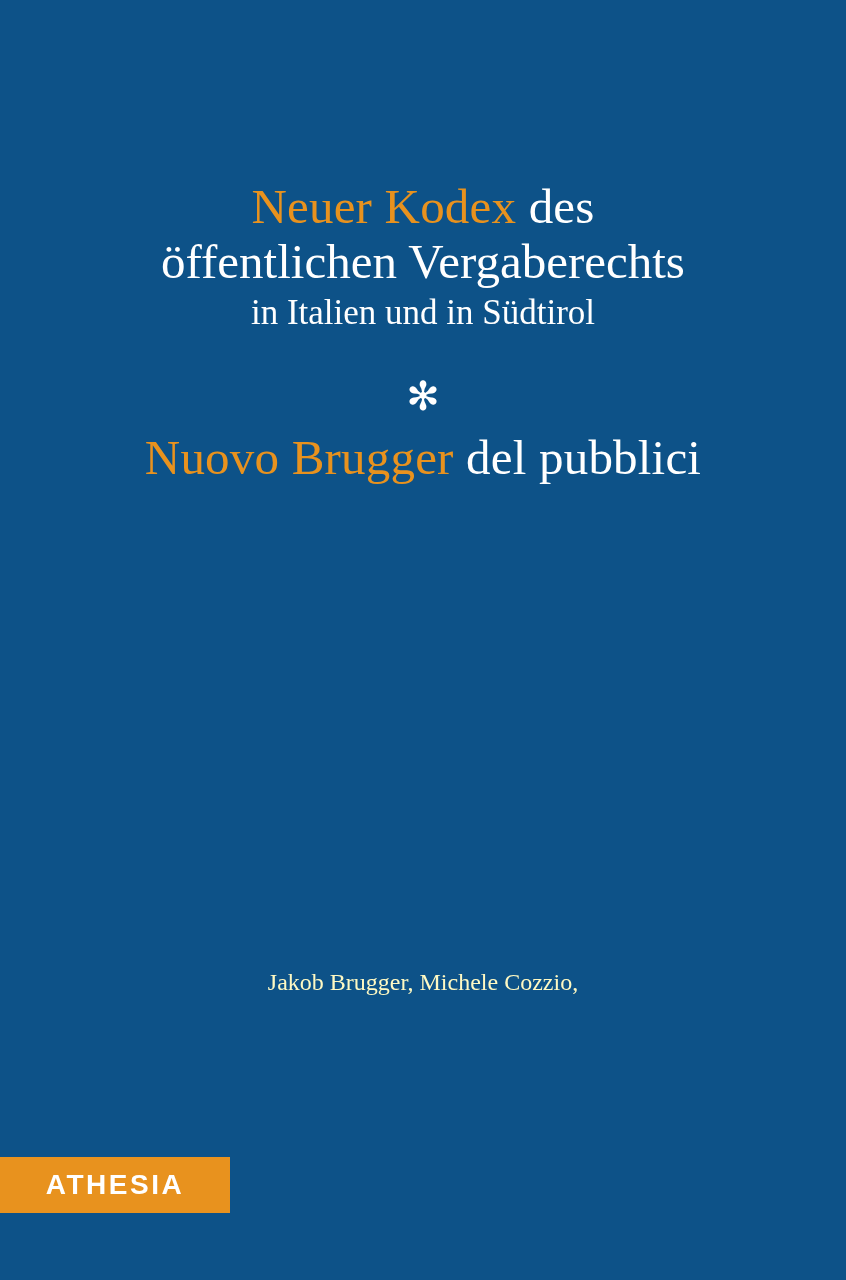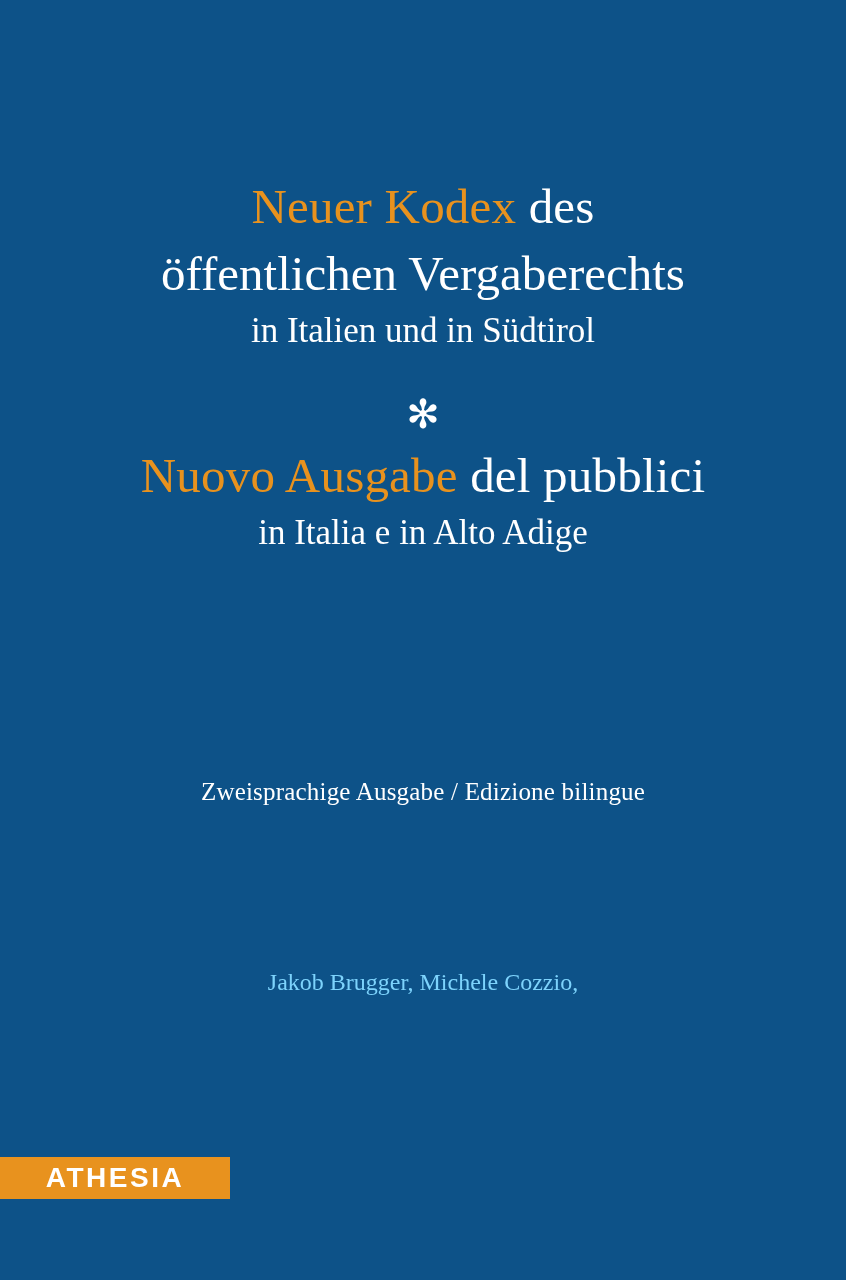--- a/index.html
+++ b/index.html
@@ -30,29 +30,27 @@
   .title-line-1 {
     font-size: 49px;
     line-height: 1.12;
     letter-spacing: 0.2px;
     white-space: nowrap;
   }
   .title-line-2 {
     font-size: 49px;
     line-height: 1.12;
     white-space: nowrap;
-    margin-top: 12px;
   }
   .accent {
     color: #e8921e;
   }
   .subtitle {
     font-size: 35px;
     line-height: 1.3;
-    margin-top: 6px;
   }
   .separator {
     text-align: center;
     color: #ffffff;
     font-size: 40px;
     margin-top: 42px;
     margin-bottom: 14px;
     line-height: 1;
     height: 40px;
   }
@@ -65,30 +63,30 @@
     color: #ffffff;
     font-size: 25px;
     letter-spacing: 0.2px;
   }
   .authors {
     position: absolute;
     top: 963px;
     left: 0;
     right: 0;
     text-align: center;
-    color: #7dd3fc;
+    color: #fef9c3;
     font-size: 24px;
     line-height: 1.62;
   }
   .publisher-bar {
     position: absolute;
     left: 0;
     top: 1157px;
     width: 230px;
-    height: 42px;
+    height: 56px;
     background: #e8921e;
     display: flex;
     align-items: center;
     justify-content: center;
   }
   .publisher-name {
     font-family: "Liberation Sans", sans-serif;
     font-weight: bold;
     color: #ffffff;
     font-size: 28px;
@@ -103,28 +101,26 @@
   <div class="title-block">
 
     <div class="title-line-1"><span class="accent">Neuer Kodex</span><span> des</span></div>
 
     <div class="title-line-2">öffentlichen Vergaberechts</div>
 
     <div class="subtitle">in Italien und in Südtirol</div>
 
     <div class="separator">✻</div>
 
-    <div class="title-line-1"><span class="accent">Nuovo Ausgabe</span><span> del pubblici</span></div>
+    <div class="title-line-1"><span class="accent">Nuovo Brugger</span><span> del pubblici</span></div>
 
 
-    <div class="subtitle">in Italia e in Alto Adige</div>
 
   </div>
 
-  <div class="edition">Zweisprachige Ausgabe / Edizione bilingue</div>
 
   <div class="authors">
     <div>Jakob Brugger, Michele Cozzio,</div>
   </div>
 
   <div class="publisher-bar">
     <span class="publisher-name">ATHESIA</span>
   </div>
 
 </div>

